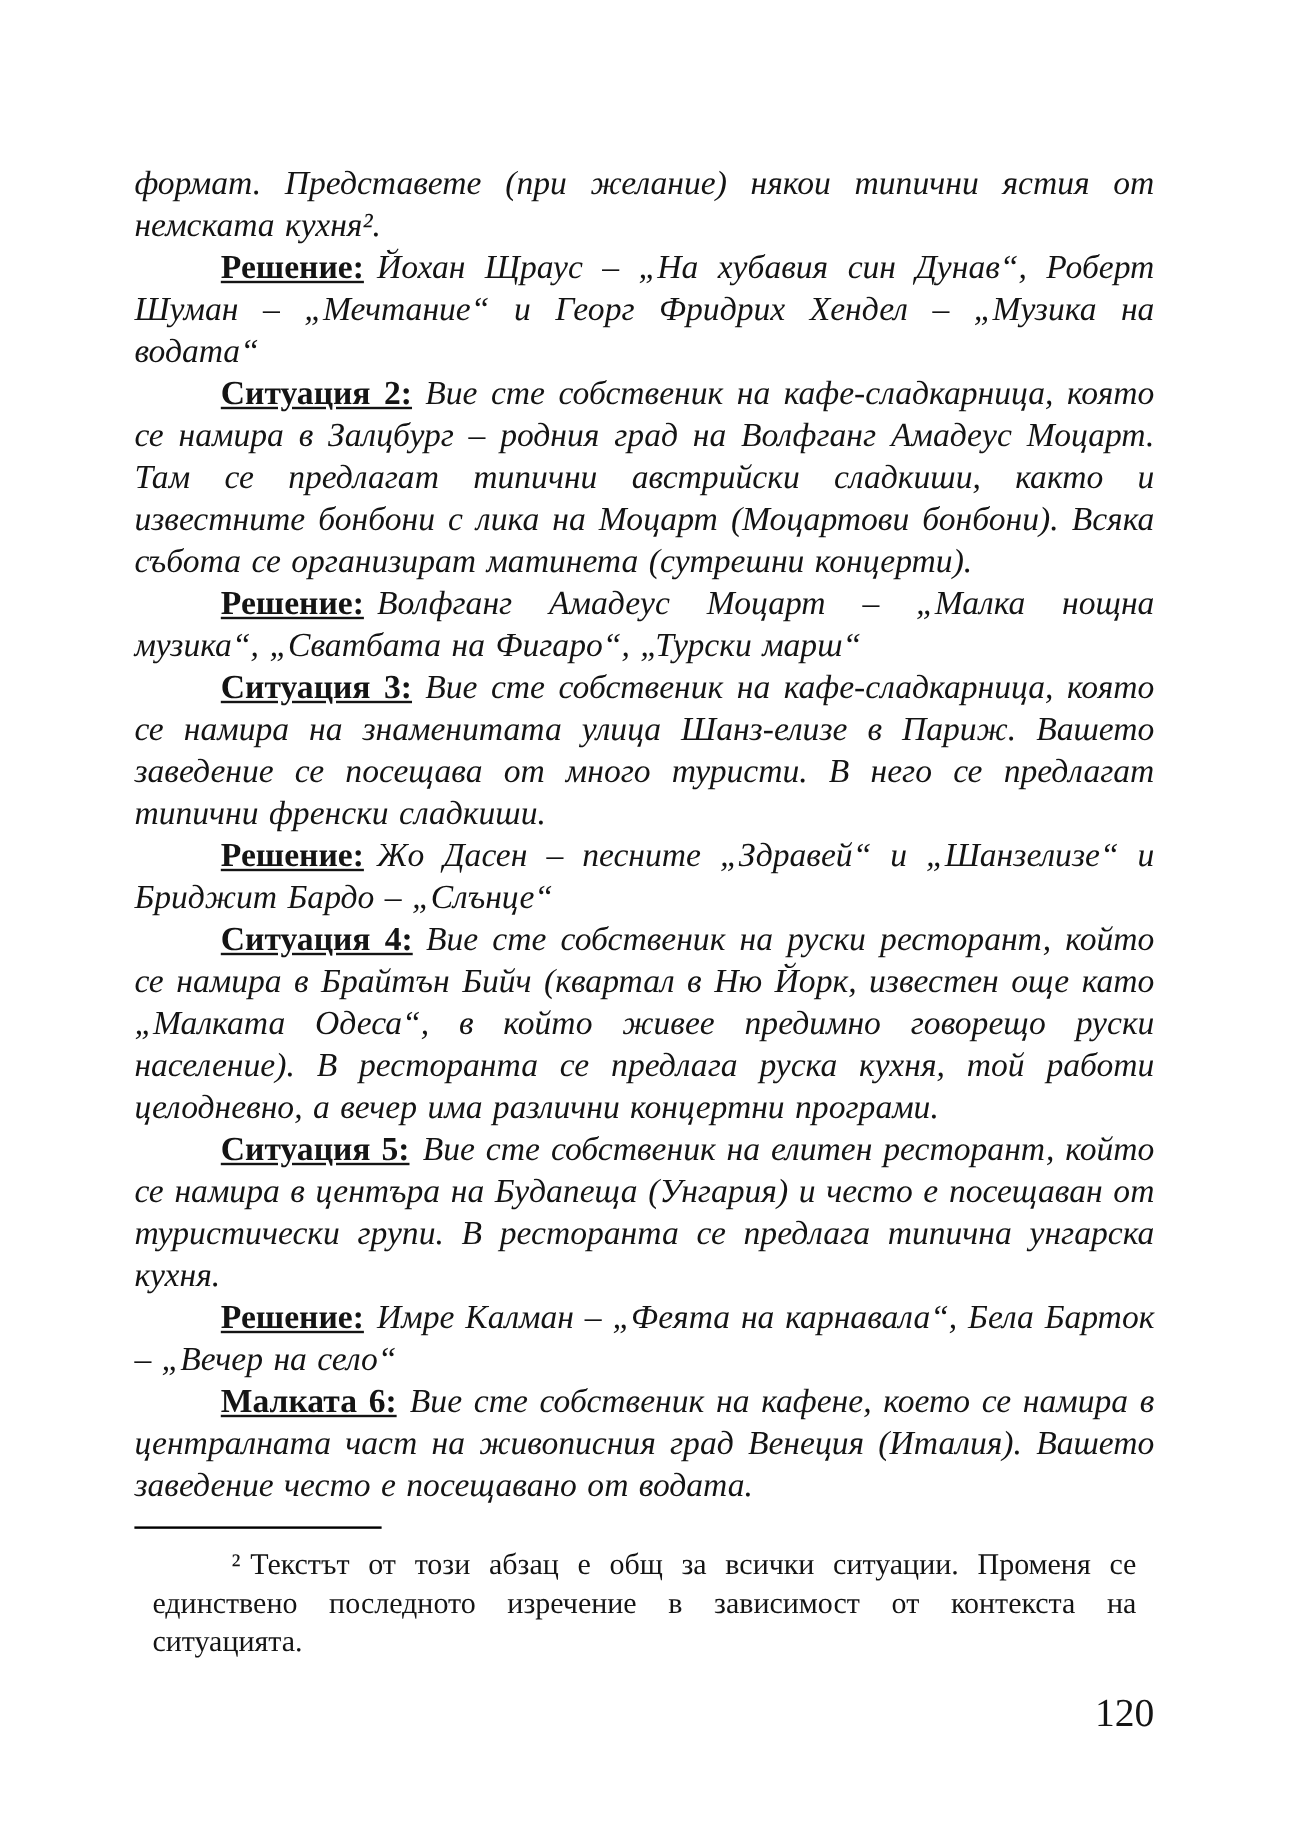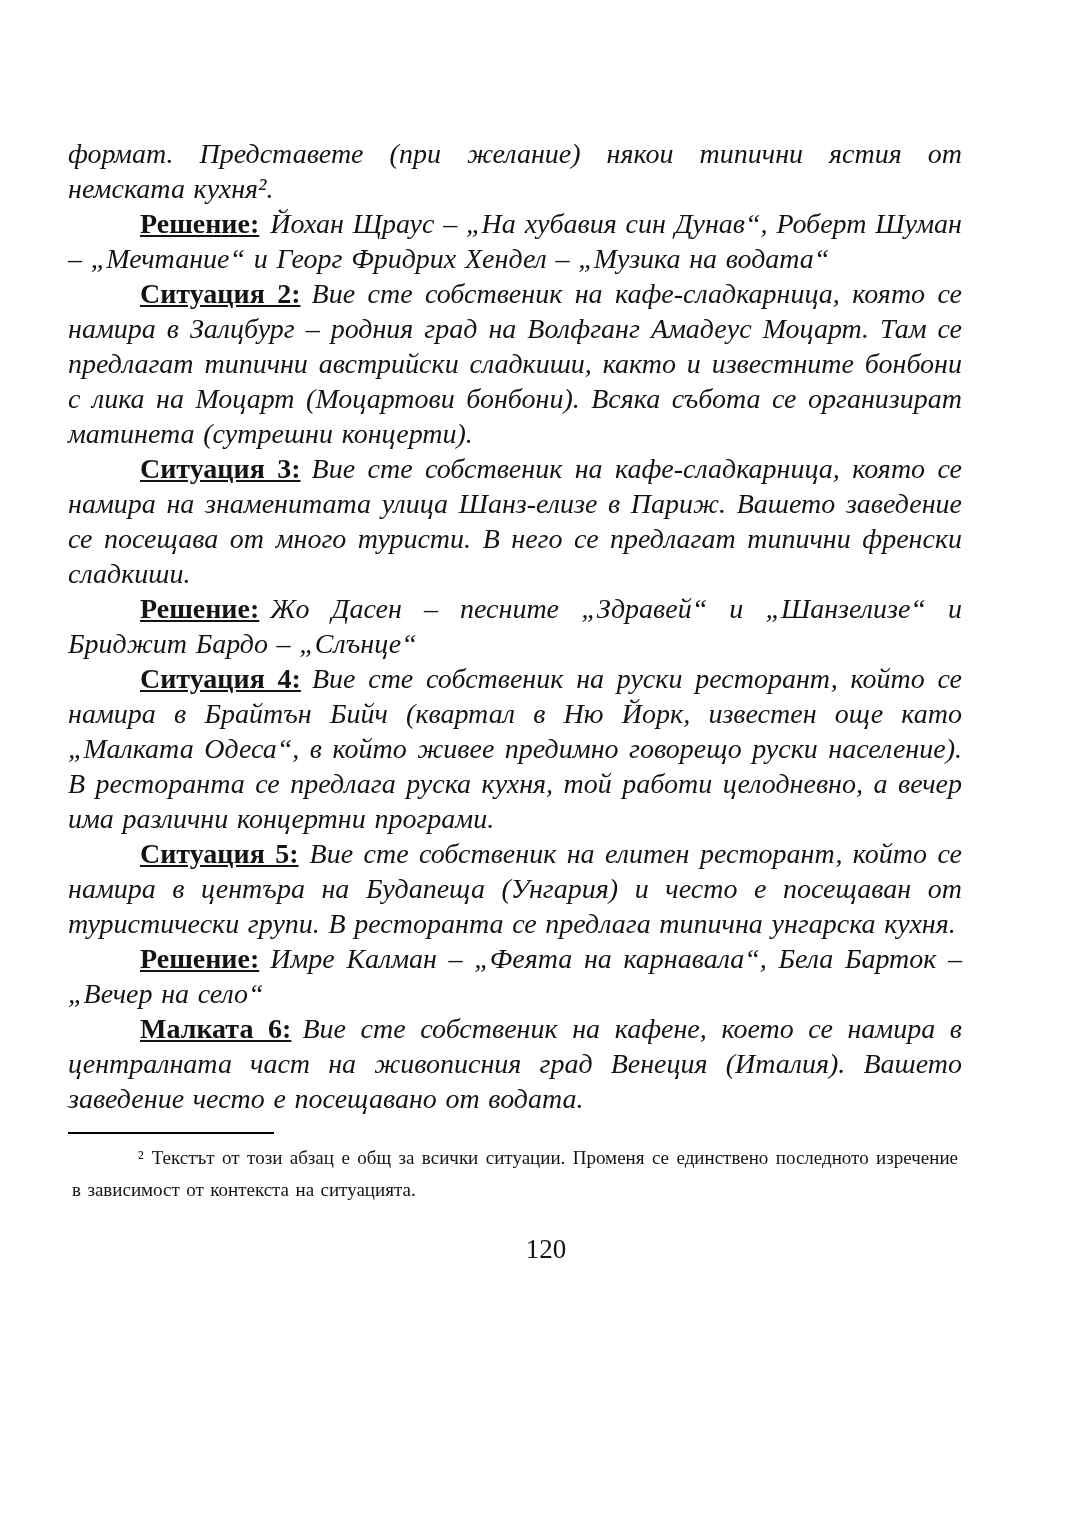--- a/index.html
+++ b/index.html
@@ -6,21 +6,21 @@
     margin: 0;
     padding: 0;
     background: #ffffff;
   }
   .book-page {
     position: relative;
     box-sizing: border-box;
     width: 1080px;
     height: 1530px;
     background: #ffffff;
-    padding: 136px 118px 0 68px;
+    padding: 136px 118px 0 112px;
     font-family: "Liberation Serif", serif;
     font-style: italic;
     font-size: 28px;
     line-height: 35px;
     color: #141414;
     text-align: justify;
     word-spacing: 0.06em;
   }
   .para {
     margin: 0;
@@ -40,54 +40,57 @@
     font-style: normal;
   }
   .footnote-rule {
     width: 206px;
     height: 0;
     border: none;
     border-top: 2px solid #000;
     margin: 0 0 8px 0;
   }
   .footnote {
-    margin: 4px;
-    font-size: 19px;
+    margin: 15px;
+    font-size: 25px;
     line-height: 32px;
     text-indent: 66px;
     text-align: justify;
   }
   .fn-marker {
     margin-right: 8px;
   }
   .page-number {
     margin: 26px 0 0 0;
     font-style: normal;
-    font-size: 27px;
-    text-align: center;
+    font-size: 33px;
+    text-align: right;
     text-indent: 62px;
   }
 </style>
 </head>
 <body>
 
 <div class="book-page">
 
   <p class="para">
     <span>формат. Представете (при желание) някои типични ястия от немската кухня².</span>
   </p>
 
   <p class="para indent">
     <span class="label">Решение:</span><span>Йохан Щраус – „На хубавия син Дунав“, Роберт Шуман – „Мечтание“ и Георг Фридрих Хендел – „Музика на водата“</span>
   </p>
 
   <p class="para indent">
     <span class="label">Ситуация 2:</span><span>Вие сте собственик на кафе-сладкарница, която се намира в Залцбург – родния град на Волфганг Амадеус Моцарт. Там се предлагат типични австрийски сладкиши, както и известните бонбони с лика на Моцарт (Моцартови бонбони). Всяка събота се организират матинета (сутрешни концерти).</span>
   </p>
 
+  <p class="para indent">
+    <span class="label">Решение:</span><span>Волфганг Амадеус Моцарт – „Малка нощна музика“, „Сватбата на Фигаро“, „Турски марш“</span>
+  </p>
 
   <p class="para indent">
     <span class="label">Ситуация 3:</span><span>Вие сте собственик на кафе-сладкарница, която се намира на знаменитата улица Шанз-елизе в Париж. Вашето заведение се посещава от много туристи. В него се предлагат типични френски сладкиши.</span>
   </p>
 
   <p class="para indent">
     <span class="label">Решение:</span><span>Жо Дасен – песните „Здравей“ и „Шанзелизе“ и Бриджит Бардо – „Слънце“</span>
   </p>
 
   <p class="para indent">

